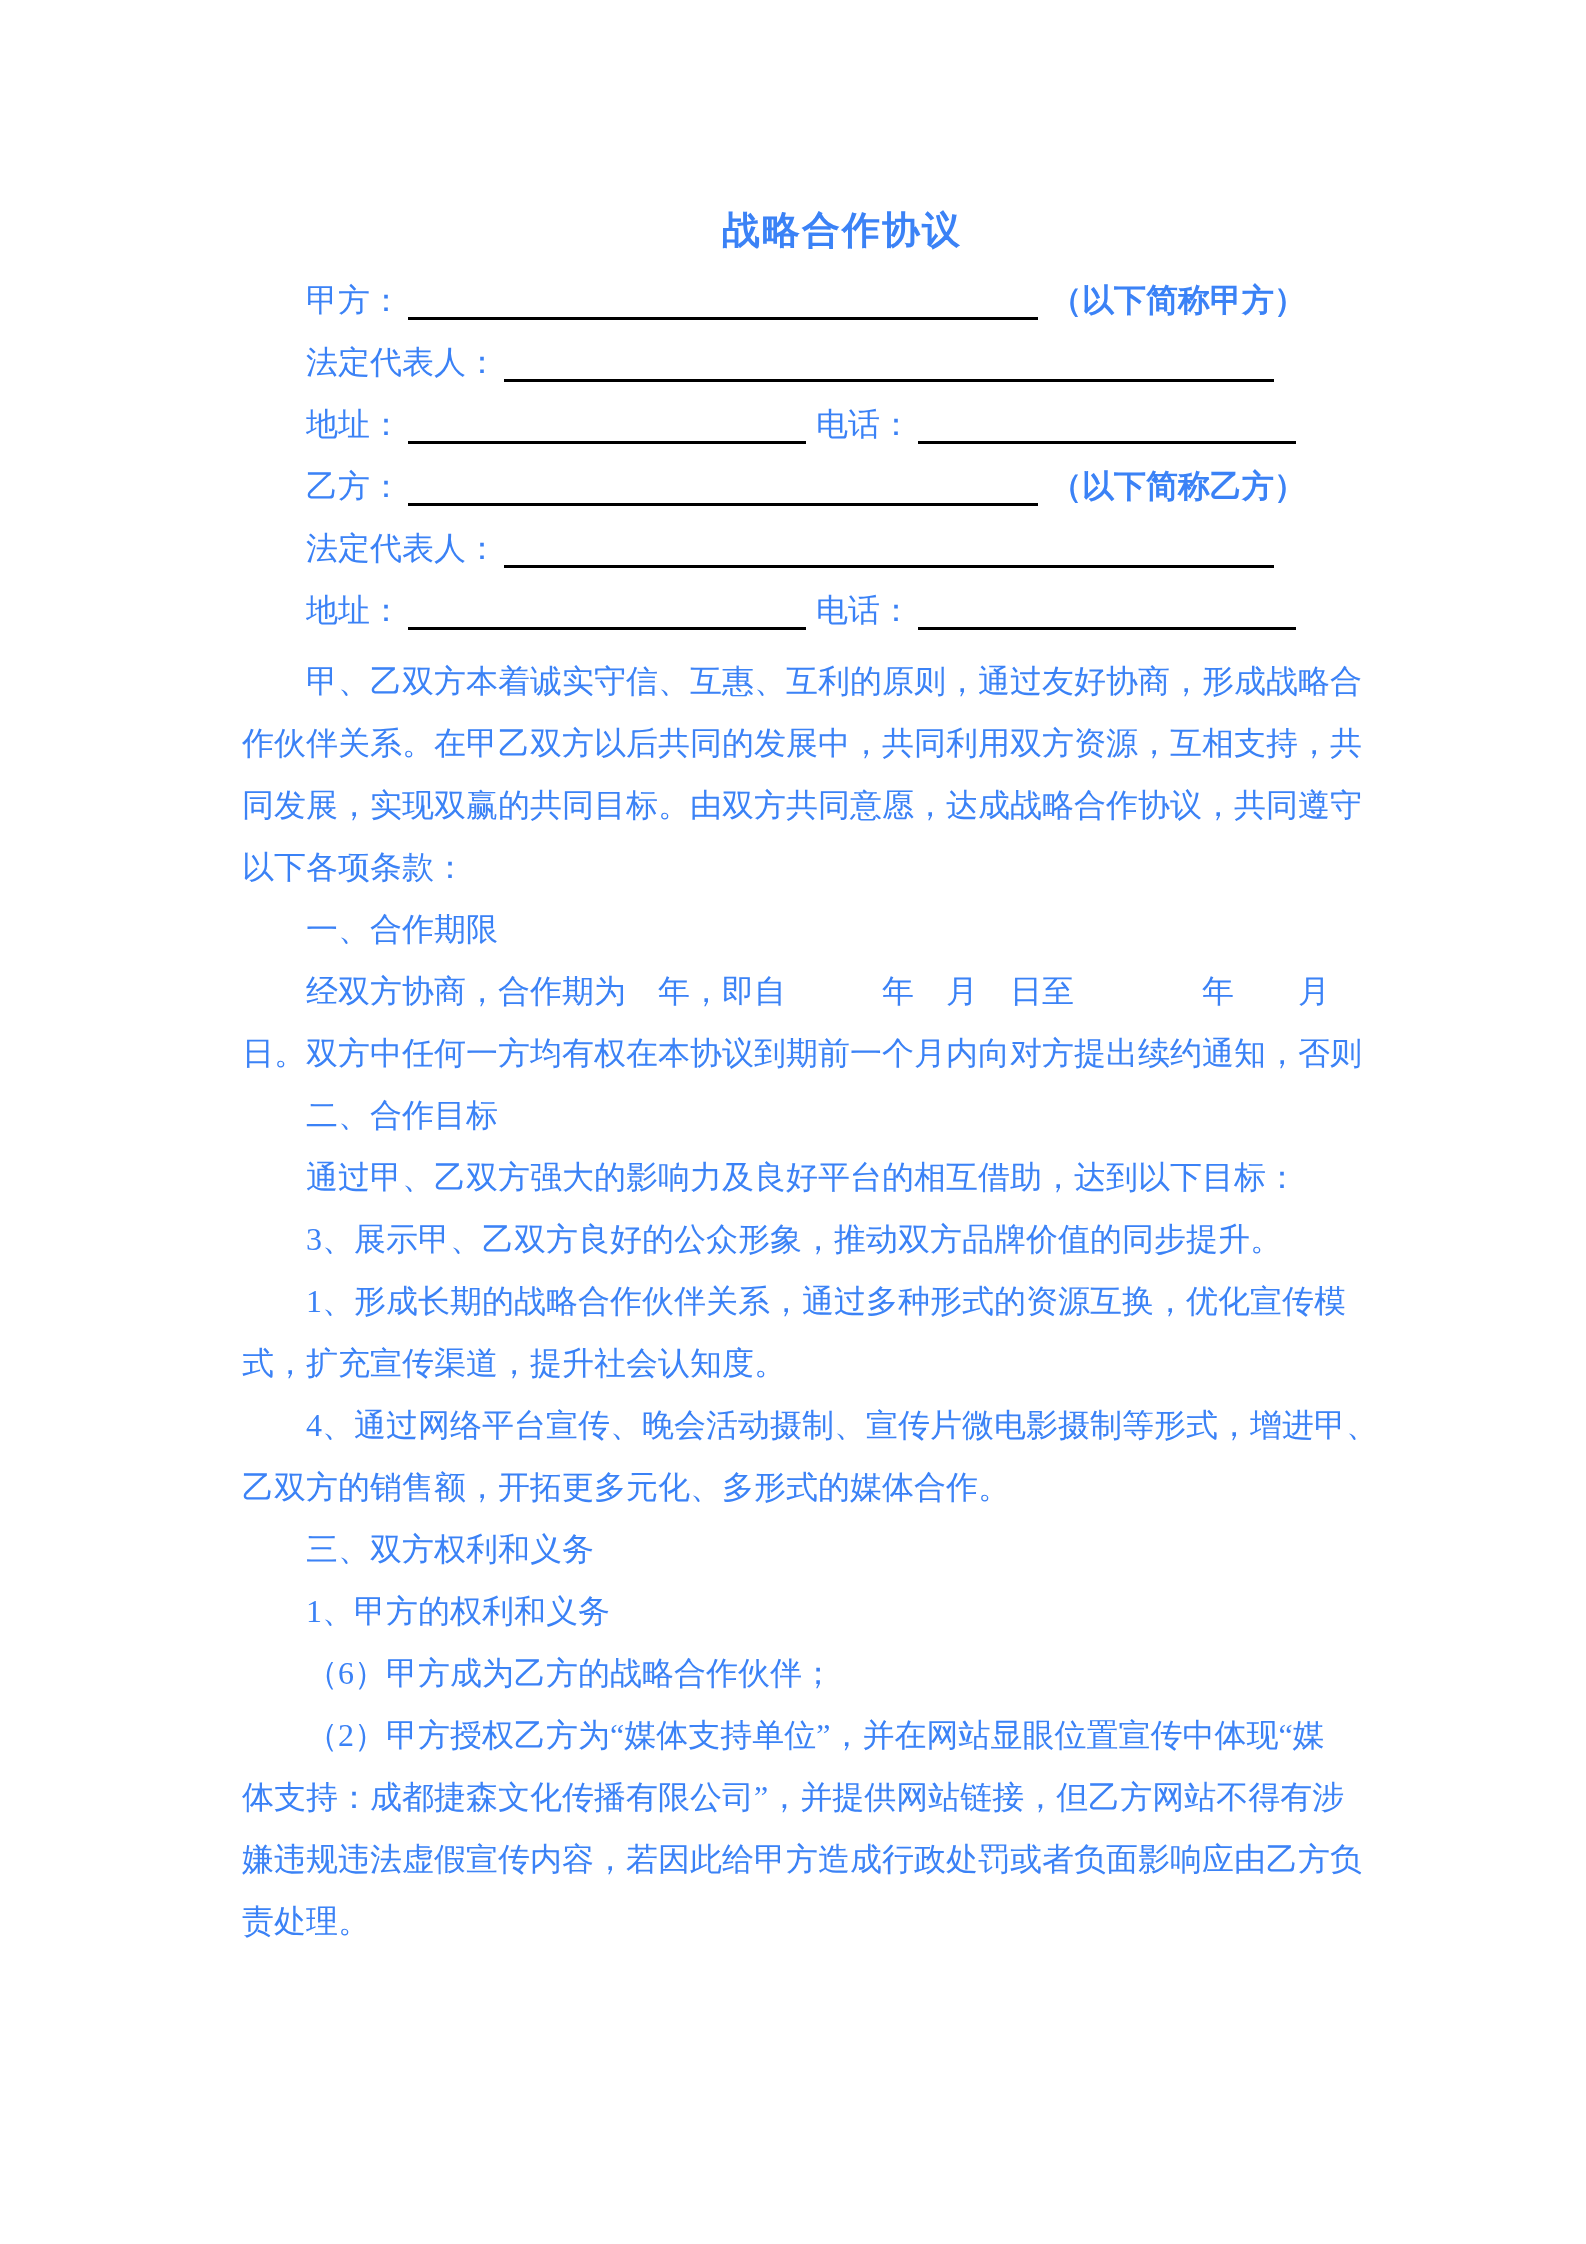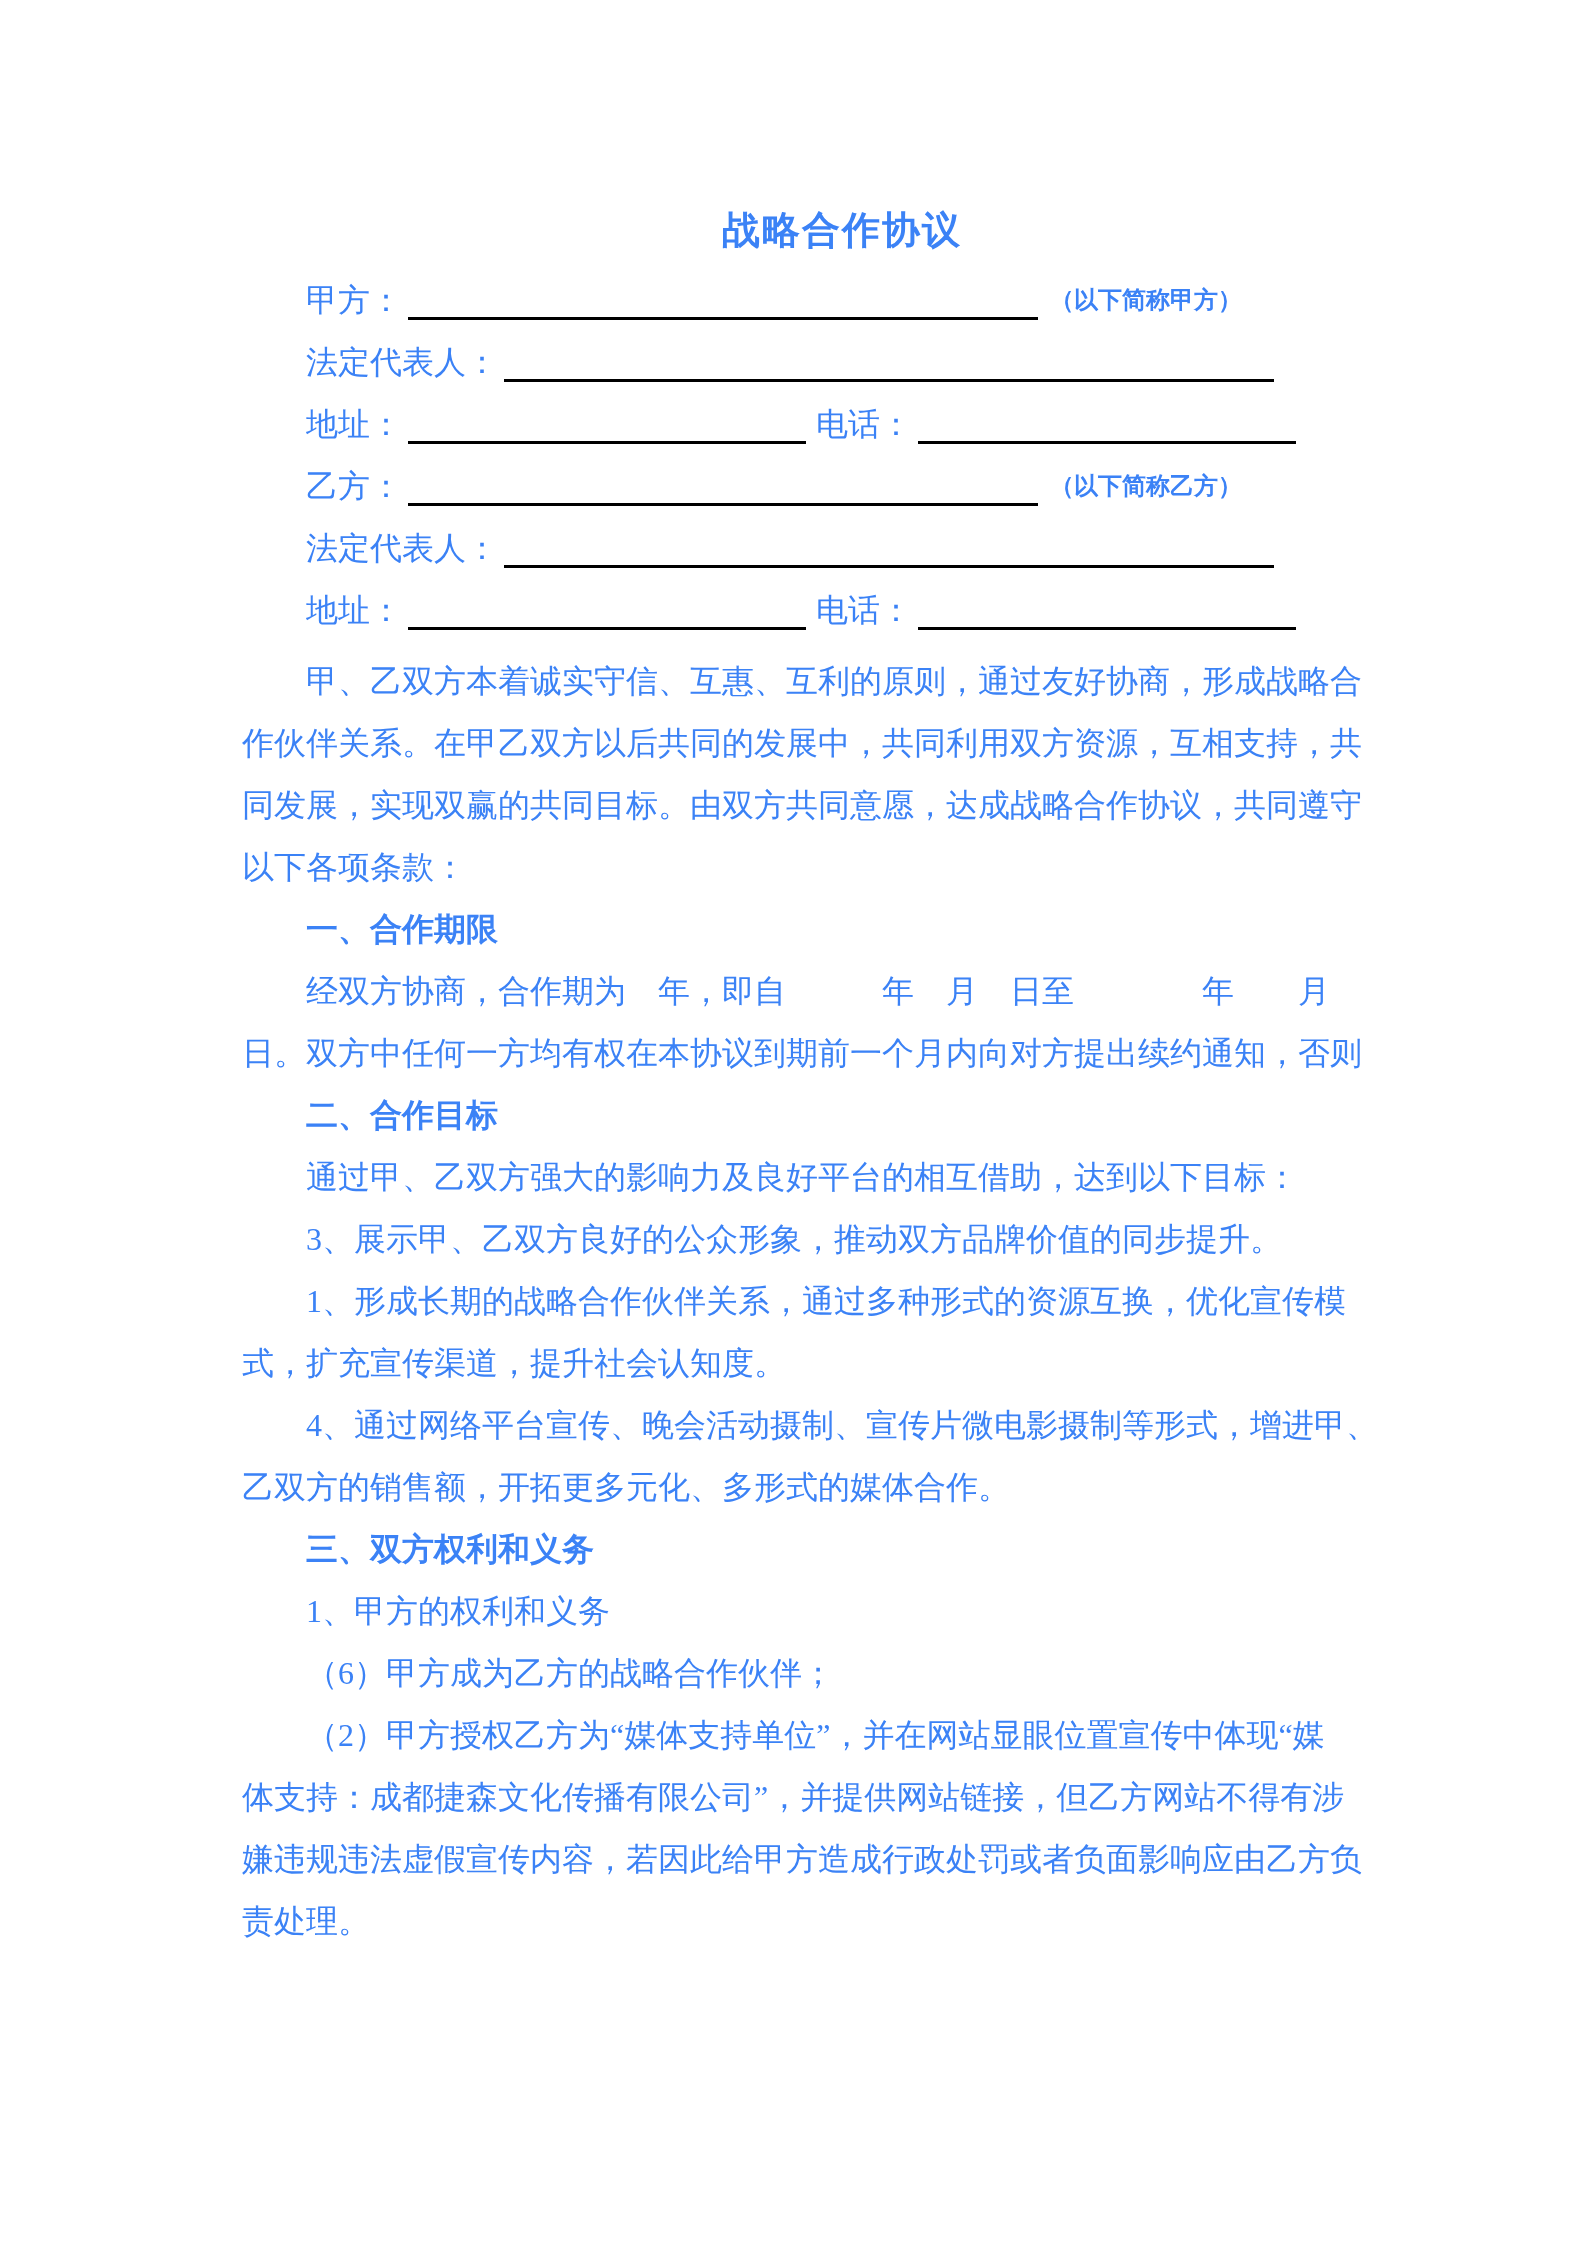--- a/index.html
+++ b/index.html
@@ -31,35 +31,35 @@
     font-size:32px;font-weight:normal;
     line-height:40px;
   }
   .blank{
     display:inline-block;
     height:38px;
     border-bottom:3px solid #000000;
     margin-left:6px;
   }
   .fsuffix{
-    font-size:24px;font-weight:bold;
+    font-size:32px;font-weight:bold;
     line-height:40px;
     margin-left:12px;
   }
   .body{
     position:absolute;
     top:650px;left:242px;width:1124px;
   }
   .bline{
     height:62px;line-height:62px;
     font-size:32px;
     white-space:nowrap;
   }
   .indent{padding-left:64px;}
-  .bold{font-weight:bold;}
+  .bold{font-weight:normal;}
 </style>
 </head>
 <body>
 
 <div class="page">
 
   <div class="title">战略合作协议</div>
 
   <div class="frow" style="top:272px">
     <span class="flabel">甲方：</span>

